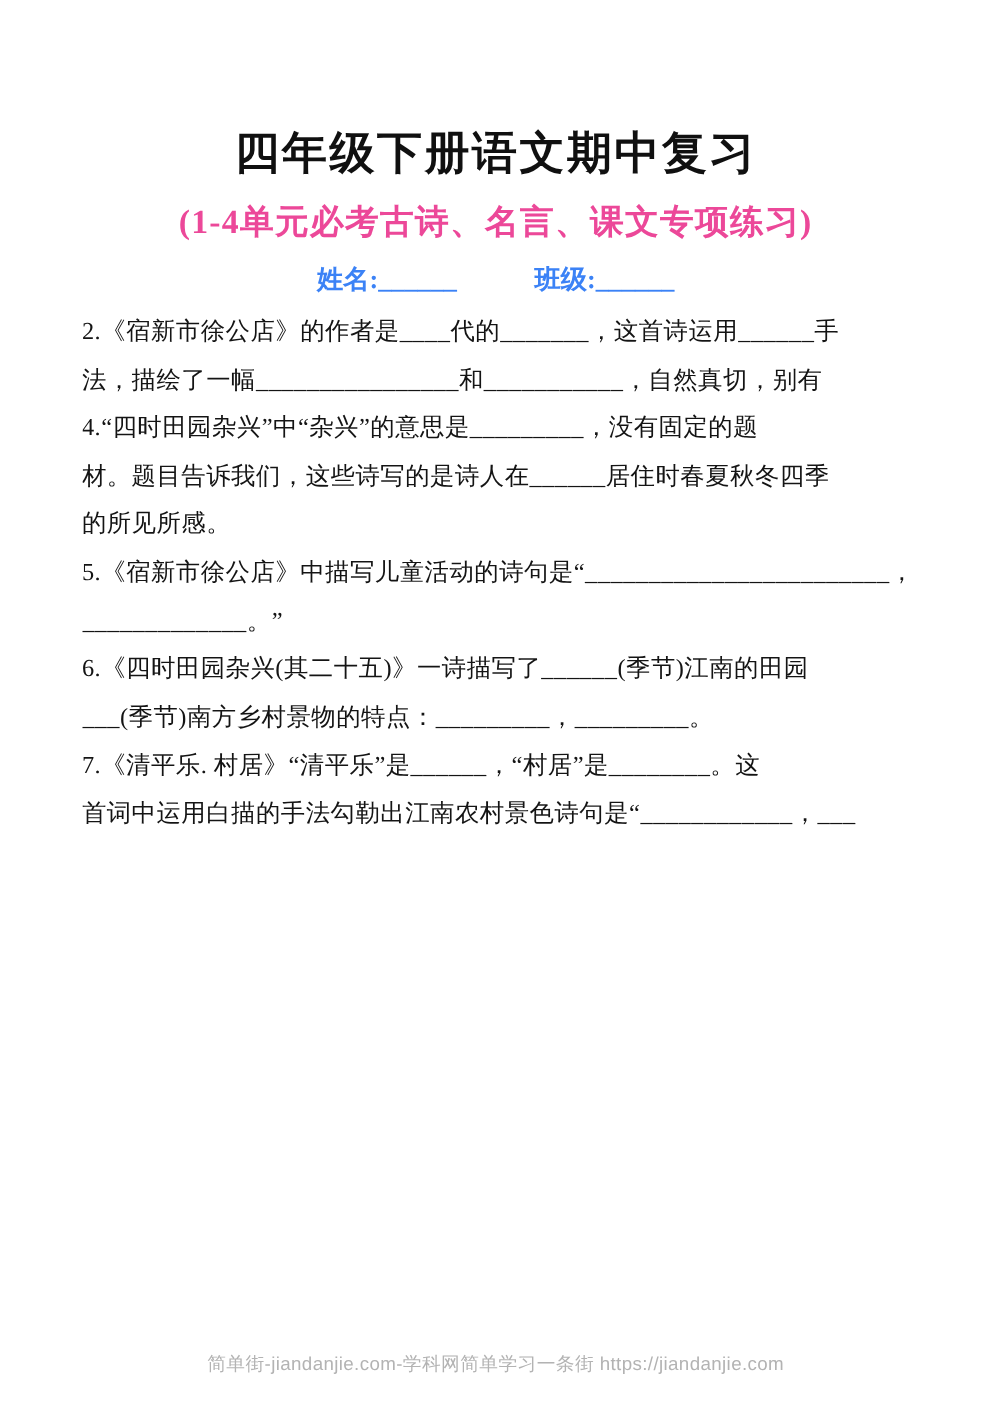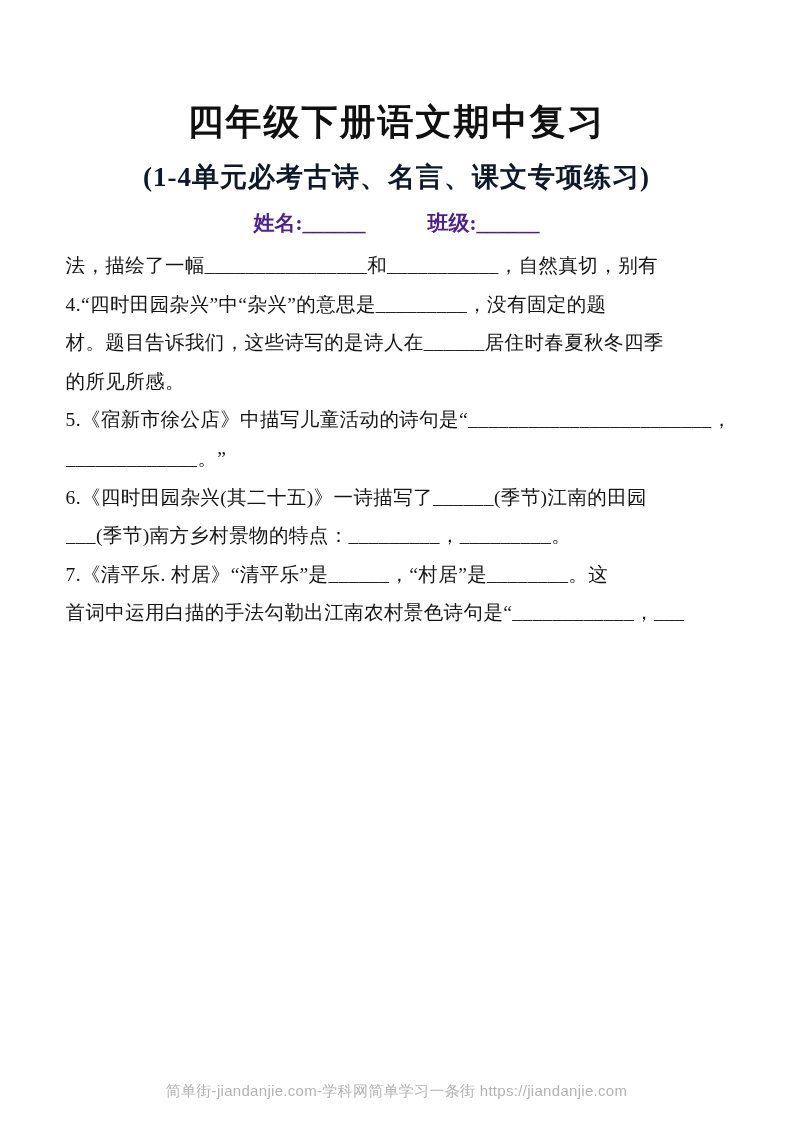--- a/index.html
+++ b/index.html
@@ -24,28 +24,28 @@
     font-weight: 700;
     letter-spacing: 2px;
     color: #101010;
   }
   .subtitle {
     margin-top: 12px;
     text-align: center;
     font-size: 27px;
     font-weight: 700;
     letter-spacing: 1px;
-    color: #0f172a;
+    color: #ec4899;
   }
   .name-row {
     margin-top: 14px;
     text-align: center;
     font-size: 21px;
     font-weight: 700;
-    color: #4c1d95;
+    color: #3b82f6;
   }
   .name-row .group { white-space: nowrap; }
   .name-row .spacer { display: inline-block; width: 62px; }
   .content {
     margin: 10px auto 0 auto;
     width: 662px;
     font-size: 19.5px;
     line-height: 38.6px;
     letter-spacing: 0.4px;
     color: #141414;
@@ -76,20 +76,21 @@
   <h2 class="subtitle">(1-4单元必考古诗、名言、课文专项练习)</h2>
 
   <div class="name-row">
     <span class="group"><span>姓名:</span><span>______</span></span><span class="spacer"></span><span class="group"><span>班级:</span><span>______</span></span>
   </div>
 
   <div class="content">
 
 
     <div class="question">
+      <div class="q-line">2.《宿新市徐公店》的作者是____代的_______，这首诗运用______手</div>
       <div class="q-line">法，描绘了一幅________________和___________，自然真切，别有</div>
     </div>
 
 
     <div class="question">
       <div class="q-line">4.“四时田园杂兴”中“杂兴”的意思是_________，没有固定的题</div>
       <div class="q-line">材。题目告诉我们，这些诗写的是诗人在______居住时春夏秋冬四季</div>
       <div class="q-line">的所见所感。</div>
     </div>
 

